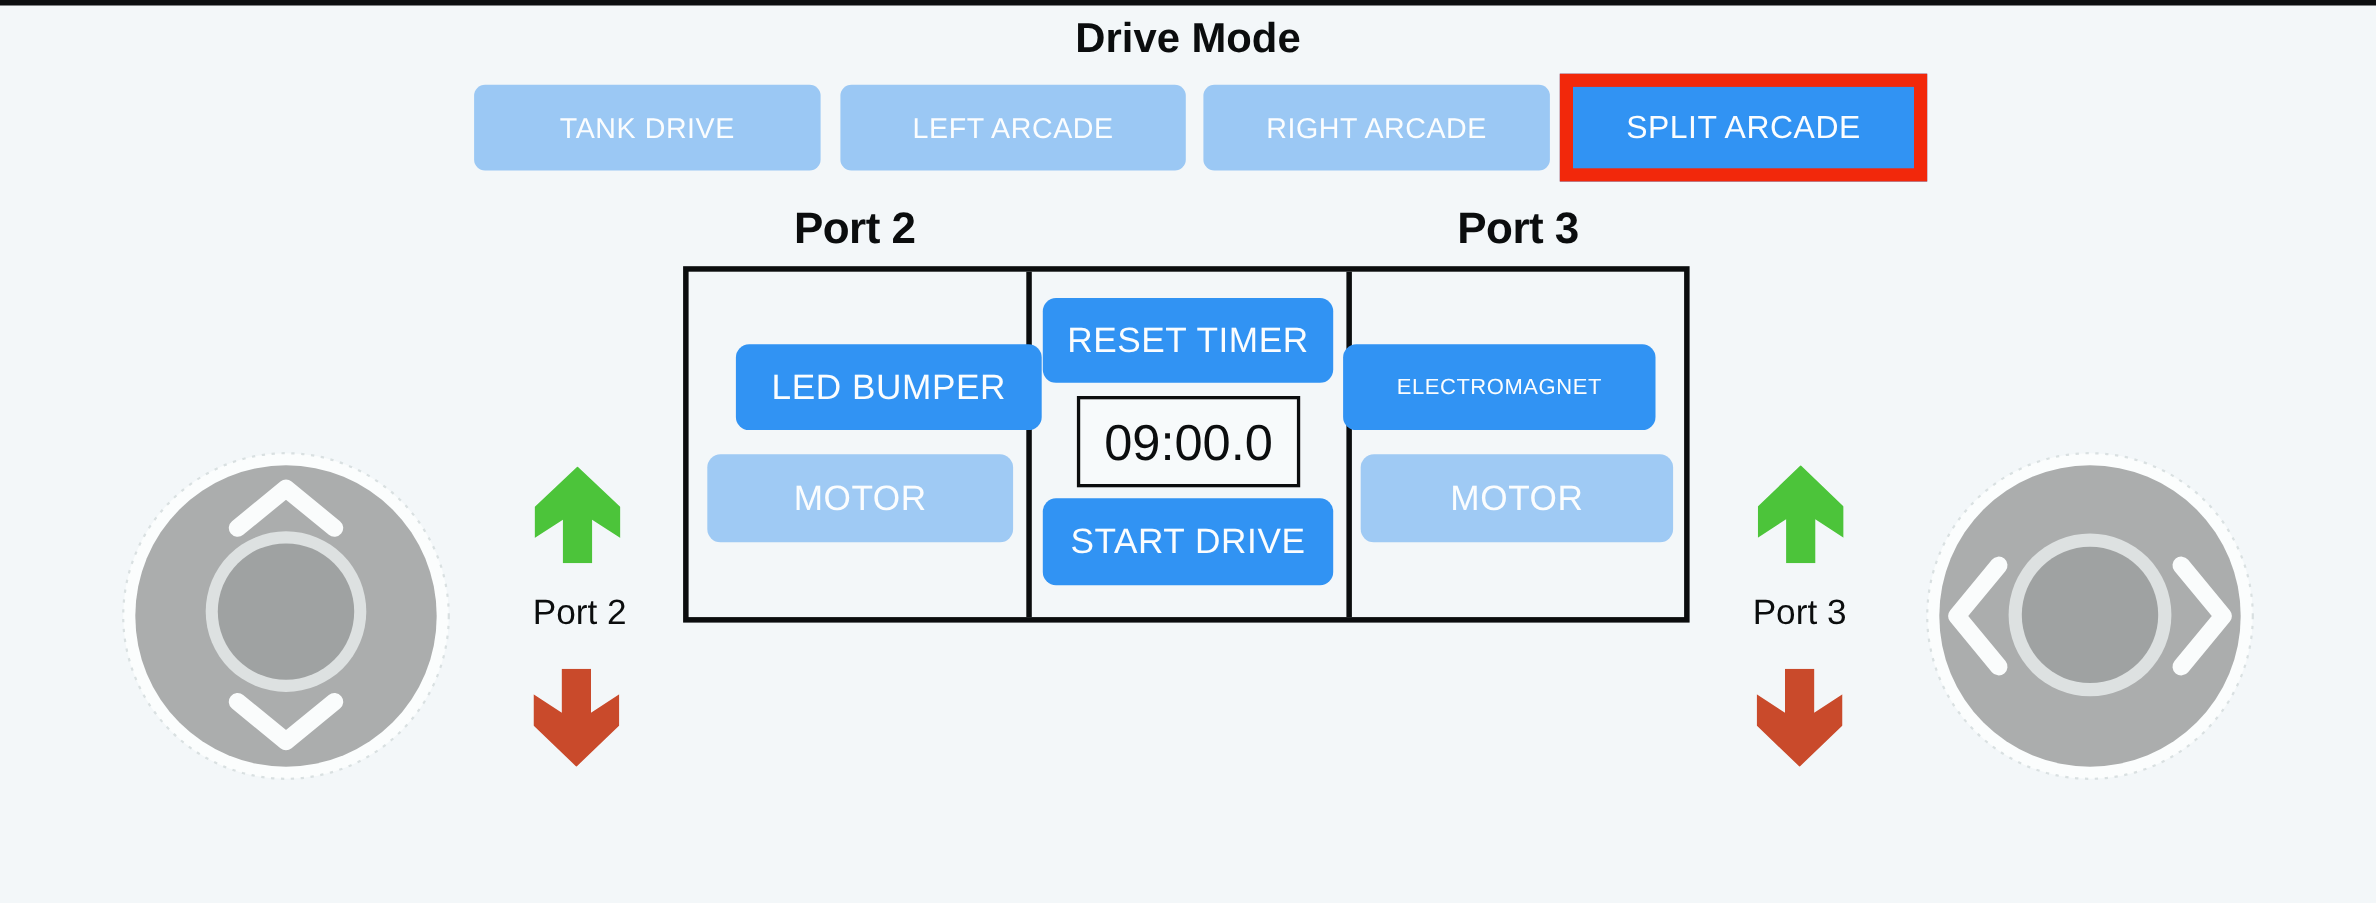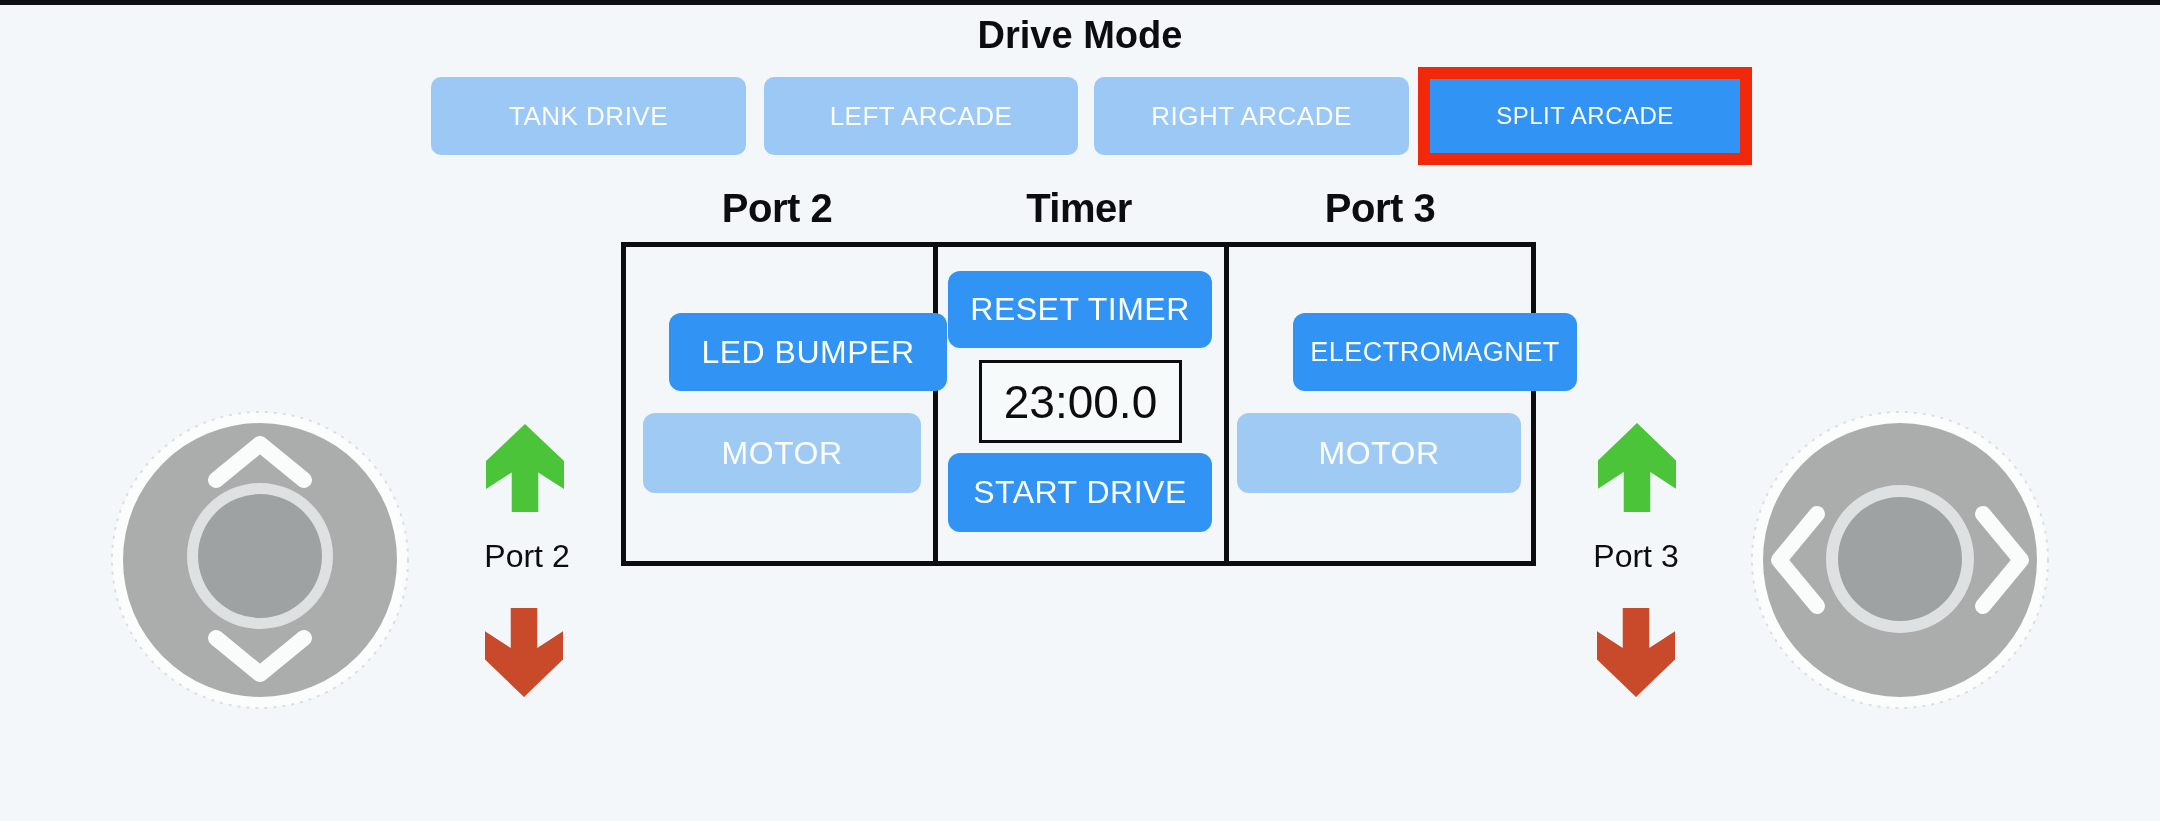--- a/index.html
+++ b/index.html
@@ -20,21 +20,21 @@
     cursor:pointer; border:none;
   }
   #dm-tank  { left:431px;  width:315px; }
   #dm-left  { left:764px;  width:314px; }
   #dm-right { left:1094px; width:315px; }
   .dm-highlight {
     position:absolute; left:1418px; top:67px; width:334px; height:98px;
     border:12px solid #F2280B; box-sizing:border-box; background:#3193F3;
     display:flex; align-items:center; justify-content:center; cursor:pointer;
   }
-  .dm-highlight .dm-label { color:#FBFDFE; font-size:24px; letter-spacing:0.5px; }
+  .dm-highlight .dm-label { color:#FBFDFE; font-size:29px; letter-spacing:0.5px; }
   
   .col-header {
     position:absolute; top:186px; width:220px; text-align:center;
     font-size:40px; font-weight:bold; color:#0B0D0E; letter-spacing:-0.5px;
   }
   #hdr-port2 { left:667px; }
   #hdr-timer { left:969px; }
   #hdr-port3 { left:1270px; }
   
   .control-table {
@@ -47,21 +47,21 @@
   .panel-btn {
     position:absolute; border-radius:12px; border:none; cursor:pointer;
     display:flex; align-items:center; justify-content:center;
     background:#9FCAF4; color:#FBFDFE; font-size:32px; letter-spacing:0.5px;
   }
   .panel-btn.active { background:#3193F3; }
   #btn-led    { left:643px;  top:313px; width:278px; height:78px;margin-left:26px; }
   #btn-motorL { left:643px;  top:413px; width:278px; height:80px; }
   #btn-reset  { left:948px;  top:271px; width:264px; height:77px; }
   #btn-start  { left:948px;  top:453px; width:264px; height:79px; }
-  #btn-magnet { left:1293px; top:313px; width:284px; height:78px; font-size:27px; }
+  #btn-magnet { left:1221px; top:313px; width:284px; height:78px; font-size:20px; }
   #btn-motorR { left:1237px; top:413px; width:284px; height:80px; }
   .timer-display {
     position:absolute; left:979px; top:360px; width:203px; height:83px;
     border:3px solid #0B0D0E; box-sizing:border-box; background:#F7FAFB;
     display:flex; align-items:center; justify-content:center;
     font-size:46px; color:#0B0D0E;
   }
   
   .arrow-icon { position:absolute; }
   #arrow-up-l { left:486px;  top:424px; width:78px; height:88px; }
@@ -89,33 +89,32 @@
   <div class="page-title">Drive Mode</div>
 
   <button class="dm-btn" id="dm-tank">TANK DRIVE</button>
   <button class="dm-btn" id="dm-left">LEFT ARCADE</button>
   <button class="dm-btn" id="dm-right">RIGHT ARCADE</button>
   <div class="dm-highlight">
     <span class="dm-label">SPLIT ARCADE</span>
   </div>
 
   <div class="col-header" id="hdr-port2">Port 2</div>
-  <div class="col-header" id="hdr-timer">Timer</div>
   <div class="col-header" id="hdr-port3">Port 3</div>
 
   <div class="control-table">
     <div class="tbl-divider" id="div1"></div>
     <div class="tbl-divider" id="div2"></div>
   </div>
 
   <button class="panel-btn active" id="btn-led">LED BUMPER</button>
   <button class="panel-btn" id="btn-motorL">MOTOR</button>
 
   <button class="panel-btn active" id="btn-reset">RESET TIMER</button>
-  <div class="timer-display">23:00.0</div>
+  <div class="timer-display">09:00.0</div>
   <button class="panel-btn active" id="btn-start">START DRIVE</button>
 
   <button class="panel-btn active" id="btn-magnet">ELECTROMAGNET</button>
   <button class="panel-btn" id="btn-motorR">MOTOR</button>
 
   <svg class="arrow-icon" id="arrow-up-l" viewBox="0 0 100 100" preserveAspectRatio="none">
     <polygon points="50,0 100,42 100,74 67,55 67,100 33,100 33,55 0,74 0,42" fill="#4CC43A"></polygon>
   </svg>
   <div class="port-label" id="label-l">Port 2</div>
   <svg class="arrow-icon" id="arrow-dn-l" viewBox="0 0 100 100" preserveAspectRatio="none">

